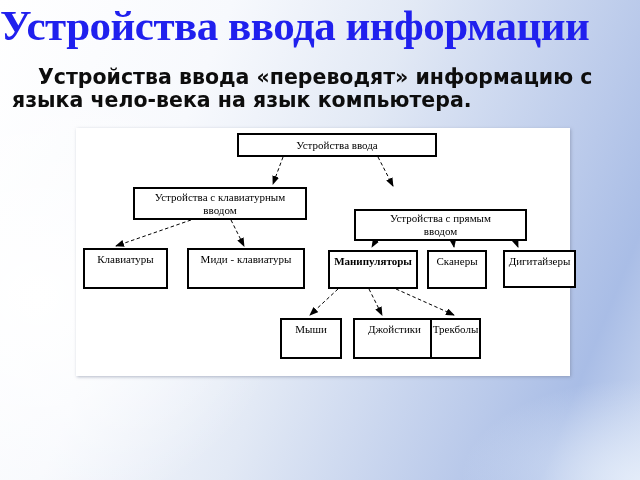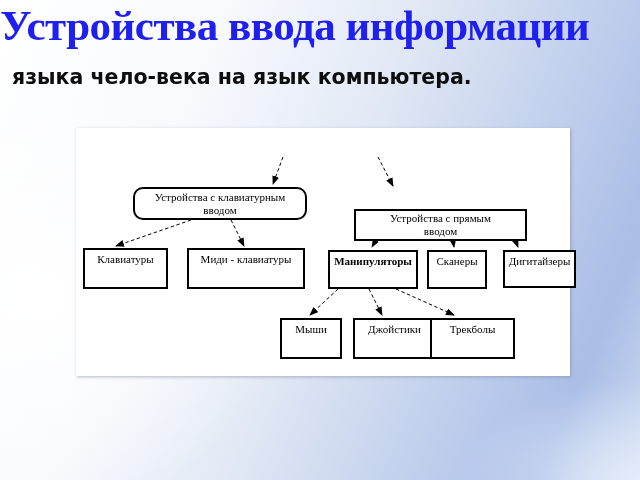--- a/index.html
+++ b/index.html
@@ -47,46 +47,48 @@
   }
   .node-mid{align-items:center;}
   .node-top{align-items:flex-start;padding-top:3px;}
 </style>
 </head>
 <body>
 
 <div id="slide">
   <div class="title">Устройства ввода информации</div>
   <div class="body-text">
+    <div class="body-line1">Устройства ввода «переводят» информацию с</div>
     <div class="body-line2">языка чело-века на язык компьютера.</div>
   </div>
   <div class="diagram-panel">
       <svg width="494" height="248" viewBox="0 0 494 248">
         <defs>
           <marker id="arw" markerUnits="userSpaceOnUse" markerWidth="9" markerHeight="7" refX="8" refY="3.5" orient="auto">
             <path d="M0,0 L9,3.5 L0,7 Z" fill="#000000"></path>
           </marker>
         </defs>
         <line x1="207" y1="29" x2="197" y2="56" stroke="#000000" stroke-width="1" stroke-dasharray="3.5 2.5" marker-end="url(#arw)"></line>
         <line x1="302" y1="29" x2="317" y2="58" stroke="#000000" stroke-width="1" stroke-dasharray="3.5 2.5" marker-end="url(#arw)"></line>
         <line x1="115" y1="92" x2="40" y2="118" stroke="#000000" stroke-width="1" stroke-dasharray="3.5 2.5" marker-end="url(#arw)"></line>
         <line x1="155" y1="92" x2="168" y2="118" stroke="#000000" stroke-width="1" stroke-dasharray="3.5 2.5" marker-end="url(#arw)"></line>
         <line x1="311" y1="93" x2="296" y2="119" stroke="#000000" stroke-width="1" stroke-dasharray="3.5 2.5" marker-end="url(#arw)"></line>
         <line x1="374" y1="93" x2="378" y2="119" stroke="#000000" stroke-width="1" stroke-dasharray="3.5 2.5" marker-end="url(#arw)"></line>
         <line x1="432" y1="93" x2="442" y2="119" stroke="#000000" stroke-width="1" stroke-dasharray="3.5 2.5" marker-end="url(#arw)"></line>
         <line x1="262" y1="161" x2="234" y2="187" stroke="#000000" stroke-width="1" stroke-dasharray="3.5 2.5" marker-end="url(#arw)"></line>
         <line x1="293" y1="161" x2="306" y2="187" stroke="#000000" stroke-width="1" stroke-dasharray="3.5 2.5" marker-end="url(#arw)"></line>
         <line x1="320" y1="161" x2="378" y2="187" stroke="#000000" stroke-width="1" stroke-dasharray="3.5 2.5" marker-end="url(#arw)"></line>
       </svg>
-      <div class="node node-mid" style="left: 57px; top: 59px; width: 174px; height: 33px; border-radius: 10px;">Устройства с клавиатурным
+      <div class="node node-mid" style="left: 161px; top: 5px; width: 200px; height: 24px;">Устройства ввода</div>
+      <div class="node node-mid" style="left: 57px; top: 59px; width: 174px; height: 33px;">Устройства с клавиатурным
 вводом</div>
       <div class="node node-mid" style="left: 278px; top: 61px; width: 173px; height: 32px; margin-top: 20px;">Устройства с прямым
 вводом</div>
       <div class="node node-top" style="left: 7px; top: 120px; width: 85px; height: 41px;">Клавиатуры</div>
       <div class="node node-top" style="left: 111px; top: 120px; width: 118px; height: 41px;">Миди - клавиатуры</div>
       <div class="node node-top" style="left: 252px; top: 122px; width: 90px; height: 39px; font-weight: bold;">Манипуляторы</div>
       <div class="node node-top" style="left: 351px; top: 122px; width: 60px; height: 39px;">Сканеры</div>
       <div class="node node-top" style="left: 416px; top: 122px; width: 73px; height: 38px; margin-left: 11px;">Дигитайзеры</div>
       <div class="node node-top" style="left: 204px; top: 190px; width: 62px; height: 41px;">Мыши</div>
       <div class="node node-top" style="left: 277px; top: 190px; width: 83px; height: 41px;">Джойстики</div>
-      <div class="node node-top" style="left: 354px; top: 190px; width: 85px; height: 41px;">Трекболы</div>
+      <div class="node node-top" style="left: 354px; top: 190px; width: 51px; height: 41px;">Трекболы</div>
     </div>
 </div>
 
 </body></html>

